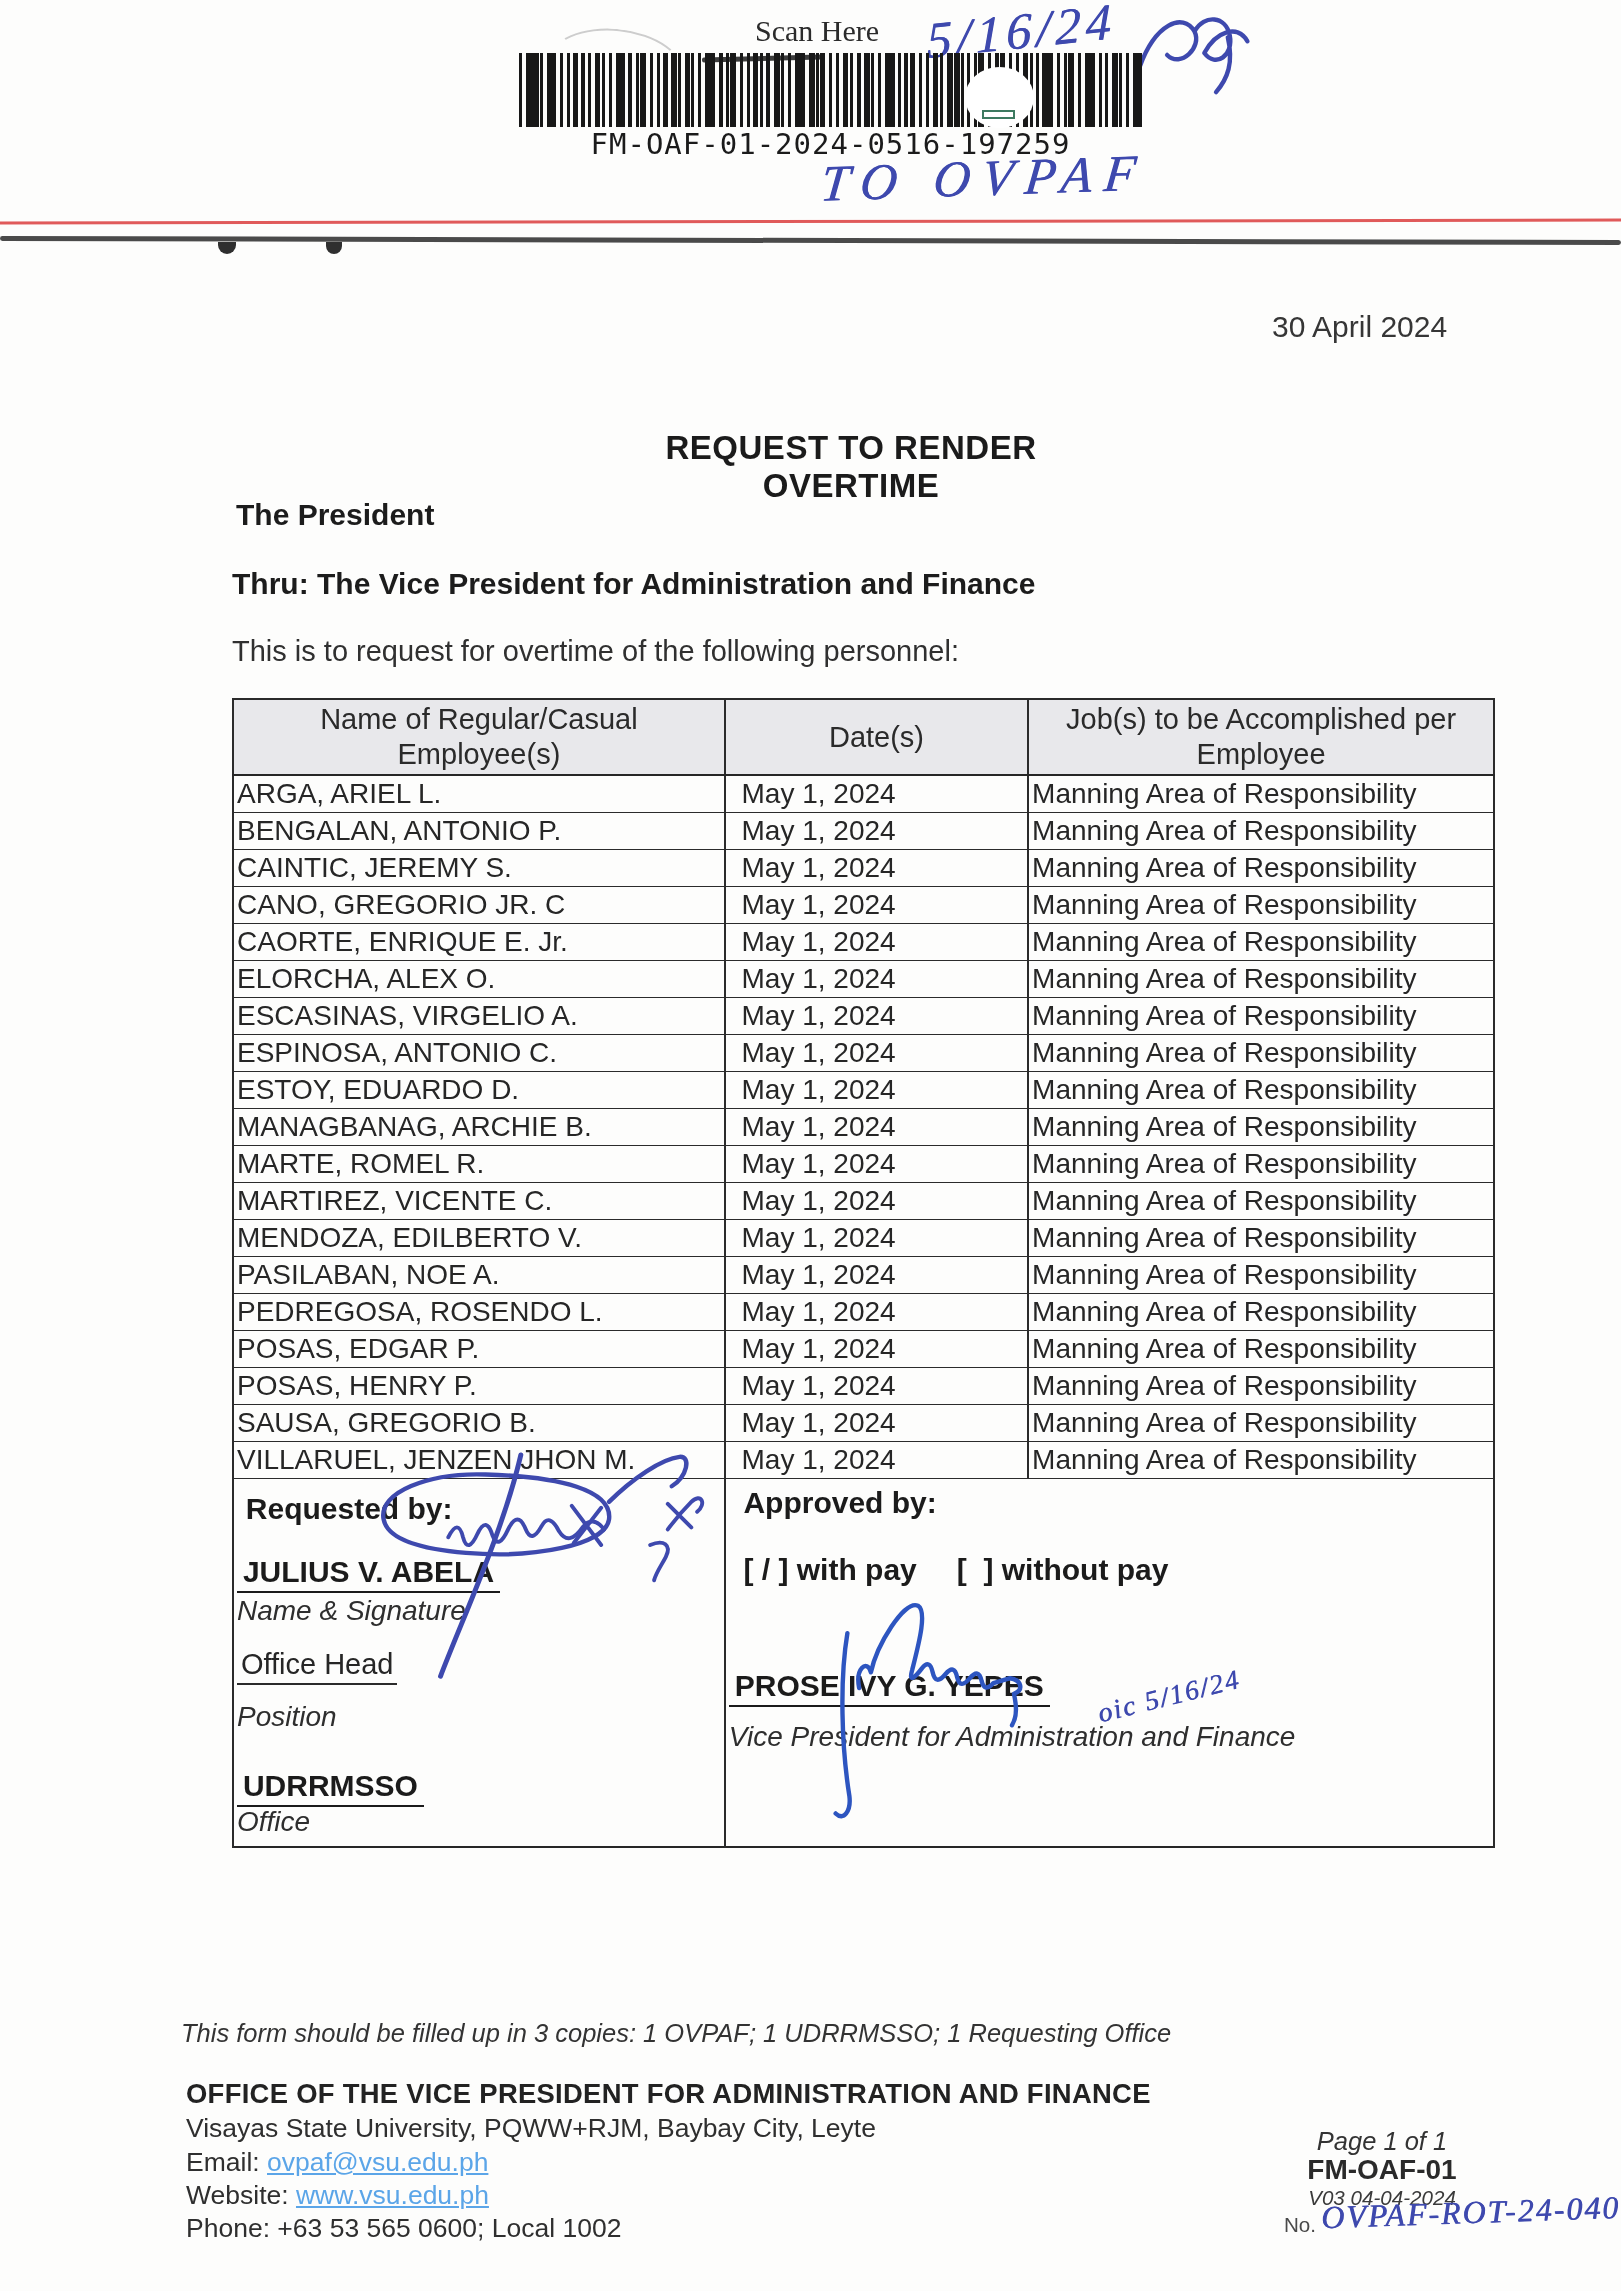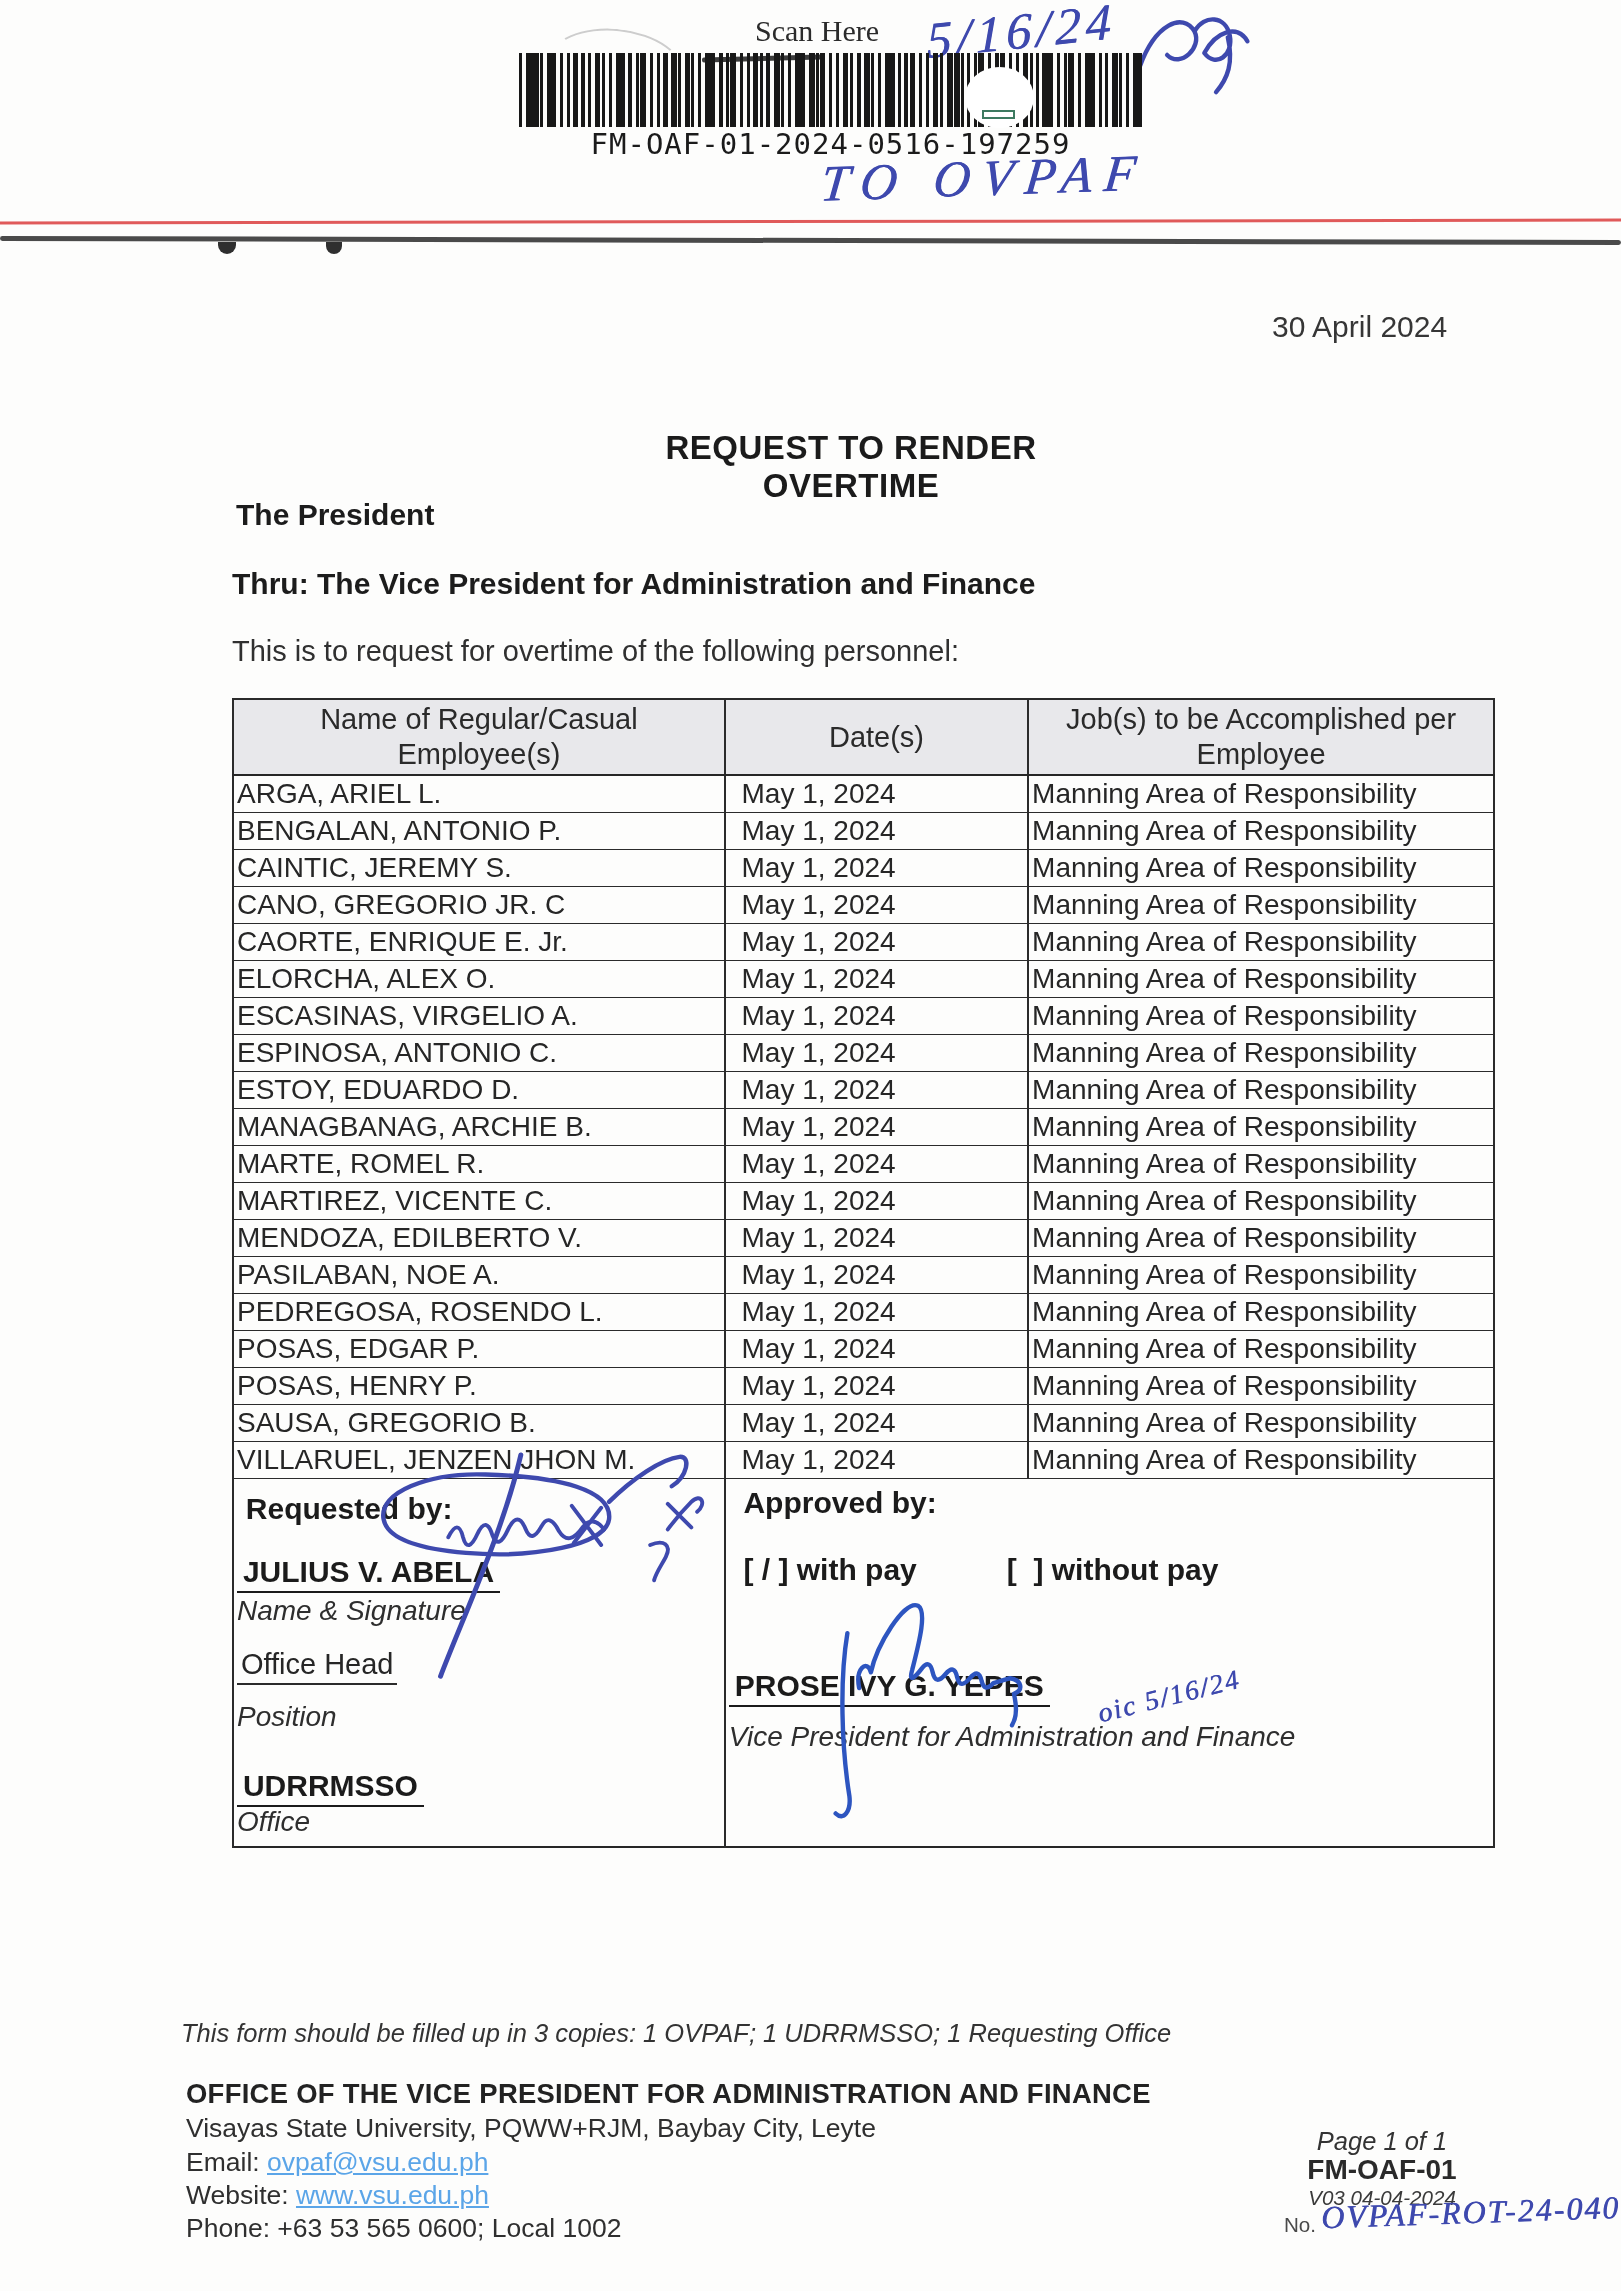--- a/index.html
+++ b/index.html
@@ -51,21 +51,21 @@
   table.ot tbody tr { height:37px; }
   table.ot tbody td { padding:0 3px; vertical-align:middle; border-top:1.5px solid #2b2b2b; border-bottom:1.5px solid #2b2b2b; }
   table.ot td.c2 { padding-left:15.7px; }
   .sig-row td { vertical-align:top; position:relative; height:369px; }
   .sig-label { position:absolute; font-size:30px; font-weight:bold; color:#1b1b1b; }
   .sigline { position:absolute; width:100%; text-align:left; }
   .name-u { display:inline-block; font-size:30px; font-weight:bold; color:#1b1b1b; border-bottom:2.9px solid #1b1b1b; padding:0 5.9px 2px; }
   .plain-u { display:inline-block; font-size:29px; color:#262626; border-bottom:2.5px solid #2b2b2b; padding:0 3.9px 2px; }
   .cap { font-size:28px; font-style:italic; color:#2e2e2e; }
   .pay-line { position:absolute; left:17.6px; top:74px; font-size:30px; font-weight:bold; color:#1b1b1b; }
-  .pay-line .gap { margin-right:90px; }
+  .pay-line .gap { margin-right:40px; }
   .hw-note { position:absolute; left:370px; top:202px; font-size:27.4px; letter-spacing:2px; transform:rotate(-14deg); }
 
   
   .sig-svg { position:absolute; pointer-events:none; }
   .sig-svg path { fill:none; stroke-linecap:round; stroke-linejoin:round; }
 
   
   .copies-note { left:181px; top:2019px; font-size:25.5px; font-style:italic; color:#333; }
   .office-name { left:186px; top:2078px; font-size:27.4px; font-weight:bold; color:#222; letter-spacing:0.3px; }
   .address { left:186px; top:2113px; font-size:26.5px; color:#2f2f2f; }

